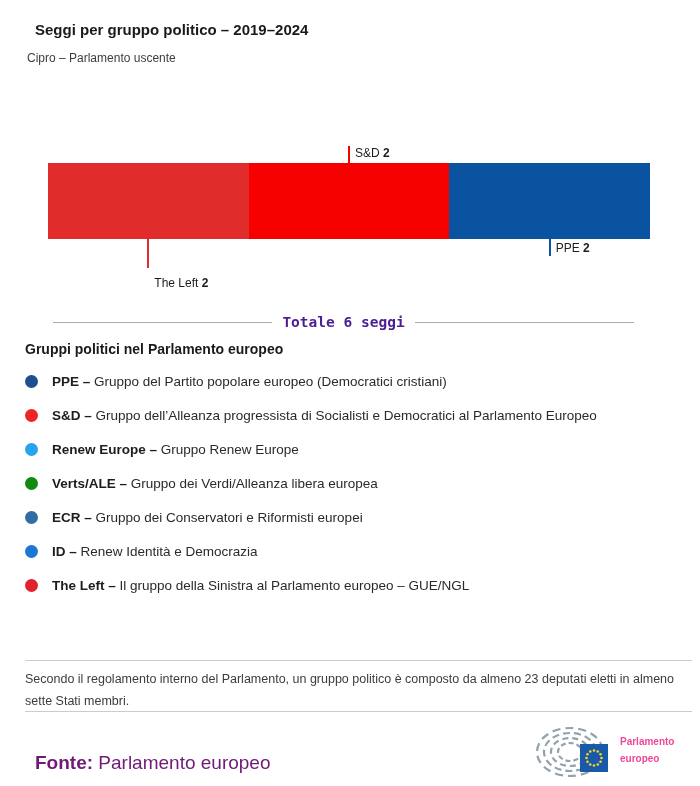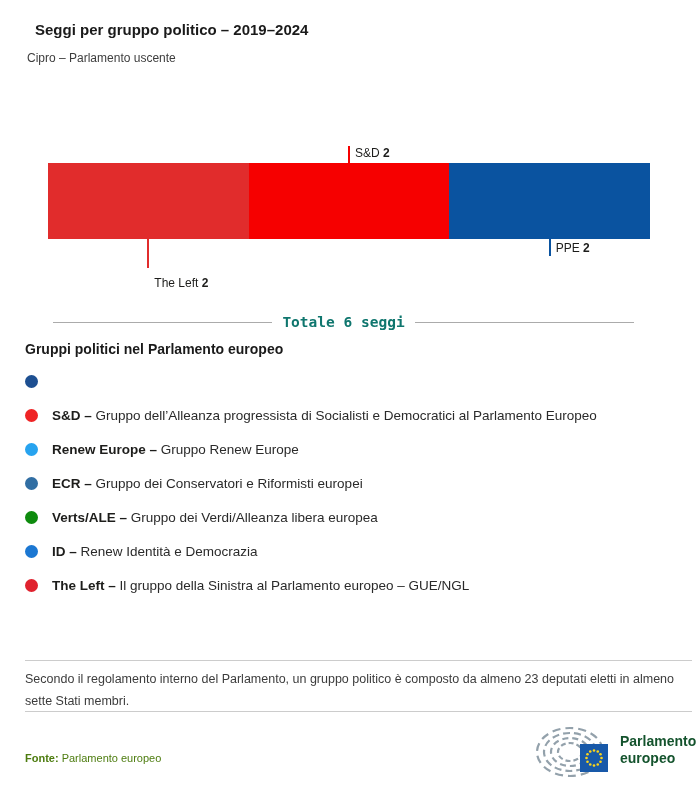--- a/index.html
+++ b/index.html
@@ -29,44 +29,44 @@
   .marker.below .tick { height:17px; }
   .marker.below .lbl  { top:2px; }
   .marker.below.tier2 .tick { height:29px; }
   .marker.below.tier2 .lbl  { top:13px;margin-top:24px; }
 
   
   .total-row { position:absolute; left:53px; top:312px; width:581px; height:20px;
                display:flex; align-items:center; }
   .total-row .rule { flex:1; height:1px; background:#ababab; }
   .total-row .total-text { padding:0 10px; font-family:"DejaVu Sans Mono", monospace;
-               font-weight:bold; font-size:14.5px; color:#0f766e; white-space:nowrap; }
+               font-weight:bold; font-size:14.5px; color:#4c1d95; white-space:nowrap; }
 
   
   .legend-heading { position:absolute; left:25px; top:341px; font-size:14px; font-weight:bold; color:#1a1a1a; }
   .legend-list { position:absolute; left:25px; top:364px; width:660px; }
   .legend-row  { height:34px; display:flex; align-items:center; }
   .legend-dot  { width:13px; height:13px; border-radius:50%; flex:0 0 13px; margin-right:14px; }
   .legend-text { font-size:13.5px; color:#2a2a2a; white-space:nowrap; }
   .legend-text strong { color:#1d1d1b; font-weight:bold; }
 
   
   .rule-top    { position:absolute; left:25px; top:660px; width:667px; height:1px; background:#cccccc; }
   .footnote    { position:absolute; left:25px; top:668px; width:667px; font-size:12.5px;
                  line-height:22px; color:#3c3c3c; }
   .rule-bottom { position:absolute; left:25px; top:711px; width:667px; height:1px; background:#cccccc; }
 
   
-  .source { position:absolute; left:25px; top:752px; font-size:11px; color:#4d7c0f; }
+  .source { position:absolute; left:35px; top:752px; font-size:19px; color:#701a75; }
   .source b { font-weight:bold; }
 
   .logo { position:absolute; left:528px; top:724px; width:160px; height:56px; }
   .logo svg { position:absolute; left:0; top:0; }
-  .logo-text { position:absolute; left:92px; top:9px; font-size:14px; font-weight:bold;
-               color:#14532d; line-height:17px; }
+  .logo-text { position:absolute; left:92px; top:9px; font-size:10px; font-weight:bold;
+               color:#ec4899; line-height:17px; }
 </style>
 </head>
 <body>
 
 <div class="page">
 
   <div class="title">Seggi per gruppo politico – 2019–2024</div>
   <div class="subtitle">Cipro – Parlamento uscente</div>
 
   <div class="bar-area">
@@ -94,36 +94,37 @@
   <div class="total-row">
     <div class="rule"></div>
     <div class="total-text">Totale 6 seggi</div>
     <div class="rule"></div>
   </div>
 
   <div class="legend-heading">Gruppi politici nel Parlamento europeo</div>
   <div class="legend-list">
       <div class="legend-row">
         <span class="legend-dot" style="background: rgb(29, 79, 145);"></span>
+        <span class="legend-text"><strong>PPE – </strong><span>Gruppo del Partito popolare europeo (Democratici cristiani)</span></span>
       </div>
       <div class="legend-row">
         <span class="legend-dot" style="background: rgb(239, 36, 37);"></span>
         <span class="legend-text"><strong>S&amp;D – </strong><span>Gruppo dell’Alleanza progressista di Socialisti e Democratici al Parlamento Europeo</span></span>
       </div>
       <div class="legend-row">
         <span class="legend-dot" style="background: rgb(39, 163, 239);"></span>
         <span class="legend-text"><strong>Renew Europe – </strong><span>Gruppo Renew Europe</span></span>
       </div>
       <div class="legend-row">
+        <span class="legend-dot" style="background: rgb(14, 139, 14);"></span>
+        <span class="legend-text"><strong>Verts/ALE – </strong><span>Gruppo dei Verdi/Alleanza libera europea</span></span>
+      </div>
+      <div class="legend-row">
         <span class="legend-dot" style="background: rgb(49, 110, 163);"></span>
         <span class="legend-text"><strong>ECR – </strong><span>Gruppo dei Conservatori e Riformisti europei</span></span>
-      </div>
-      <div class="legend-row">
-        <span class="legend-dot" style="background: rgb(14, 139, 14);"></span>
-        <span class="legend-text"><strong>Verts/ALE – </strong><span>Gruppo dei Verdi/Alleanza libera europea</span></span>
       </div>
       <div class="legend-row">
         <span class="legend-dot" style="background: rgb(27, 119, 210);"></span>
         <span class="legend-text"><strong>ID – </strong><span>Renew Identità e Democrazia</span></span>
       </div>
       <div class="legend-row">
         <span class="legend-dot" style="background: rgb(224, 34, 46);"></span>
         <span class="legend-text"><strong>The Left – </strong><span>Il gruppo della Sinistra al Parlamento europeo – GUE/NGL</span></span>
       </div>
     </div>

